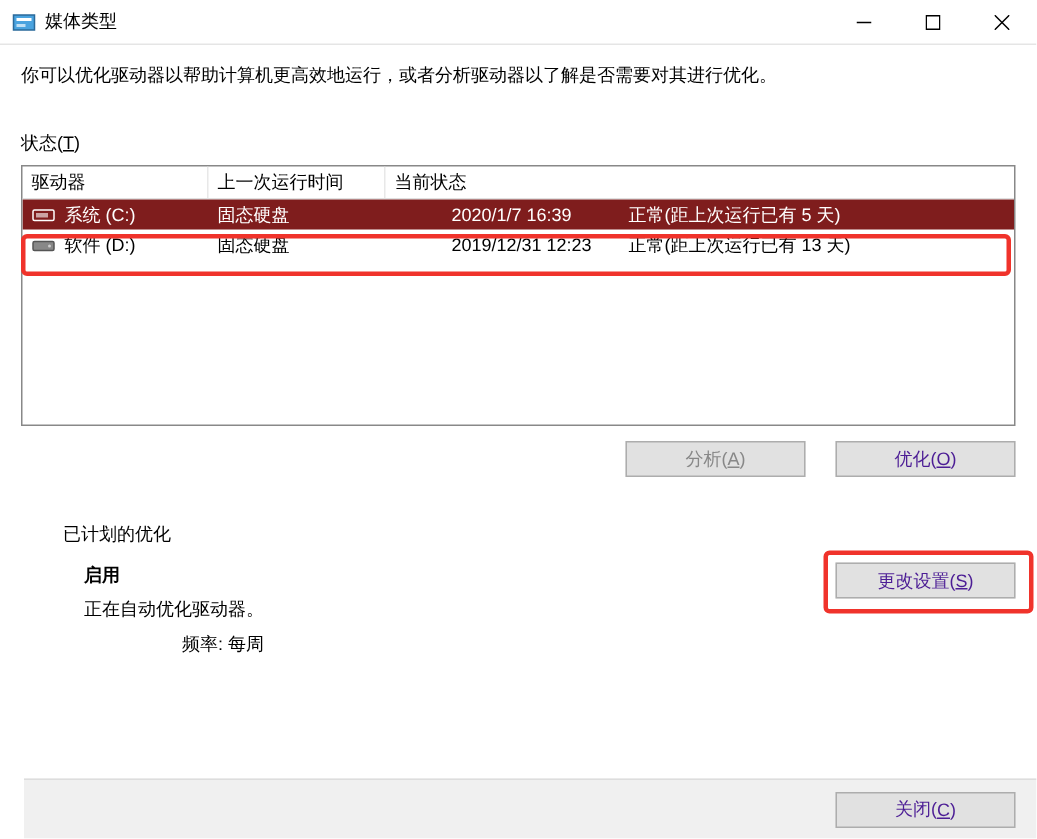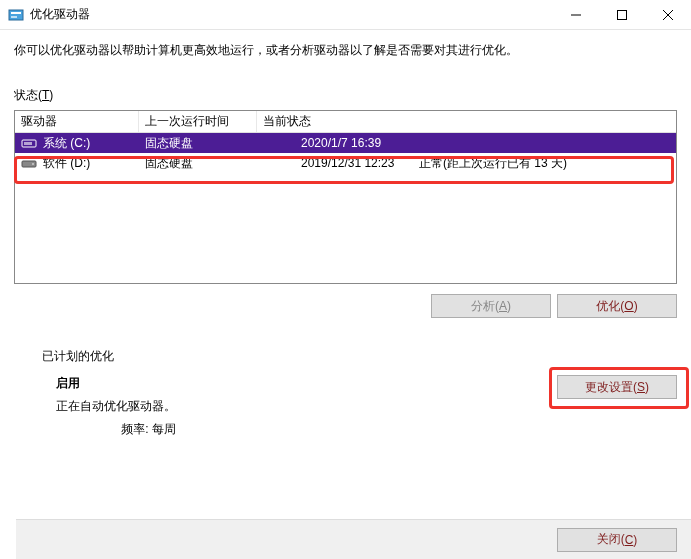--- a/index.html
+++ b/index.html
@@ -79,21 +79,21 @@
   .col-status { flex: 1; border-right: none; }
   .drives-body { }
   .drive-row {
     display: flex;
     height: 20px;
     align-items: center;
     font-size: 12px;
     color: #000;
   }
   .drive-row.selected {
-    background: #4c1d95;
+    background: #7f1d1d;
     color: #fff;
   }
   .dr-cell {
     display: flex;
     align-items: center;
     padding-left: 6px;
     height: 100%;
   }
   .drive-icon {
     width: 16px; height: 14px;
@@ -106,34 +106,34 @@
     border-radius: 4px;
     left: 14px;
     top: 156px;
     width: 660px;
     height: 28px;
     pointer-events: none;
   }
   .action-buttons-row {
     display: flex;
     justify-content: flex-end;
-    gap: 6px;
+    gap: 20px;
     margin-top: 10px;
   }
   .btn {
     width: 120px;
     height: 24px;
     border: 1px solid #adadad;
     background: #e1e1e1;
     font-size: 12px;
     display: flex;
     align-items: center;
     justify-content: center;
     cursor: pointer;
-    color: #7f1d1d;
+    color: #4c1d95;
   }
   .btn.disabled {
     color: #888;
     cursor: default;
   }
   .sched-section {
     margin-top: 30px;
     margin-left: 28px;
   }
   .sched-label { font-size: 12px; margin-bottom: 10px; }
@@ -181,21 +181,21 @@
 <body>
 
 <div class="titlebar">
   <span class="titlebar-icon">
     <svg width="16" height="16" viewBox="0 0 16 16">
       <rect x="1" y="3" width="14" height="10" fill="#4aa3df" stroke="#2a6a9a"></rect>
       <rect x="3" y="5" width="10" height="2" fill="#fff"></rect>
       <rect x="3" y="9" width="6" height="2" fill="#c0e0f5"></rect>
     </svg>
   </span>
-  <span class="titlebar-title">优化驱动器</span>
+  <span class="titlebar-title">媒体类型</span>
   <div class="window-controls">
     <div class="win-btn">
       <svg width="10" height="10" viewBox="0 0 10 10">
           <rect x="0" y="4.5" width="10" height="1" fill="#000"></rect>
         </svg>
     </div>
     <div class="win-btn">
       <svg width="10" height="10" viewBox="0 0 10 10">
           <rect x="0.5" y="0.5" width="9" height="9" fill="none" stroke="#000"></rect>
         </svg>
@@ -228,20 +228,21 @@
             <span class="drive-icon">
               <svg width="16" height="14" viewBox="0 0 16 14">
                 <rect x="1" y="4" width="14" height="7" rx="1" fill="none" stroke="#fff"></rect>
                 <rect x="3" y="6" width="8" height="3" fill="#fff" opacity="0.6"></rect>
               </svg>
             </span>
             <span>系统 (C:)</span>
           </div>
           <div class="dr-cell col-media">固态硬盘</div>
           <div class="dr-cell col-last">2020/1/7 16:39</div>
+          <div class="dr-cell col-status">正常(距上次运行已有 5 天)</div>
         </div>
         <div class="drive-row">
           <div class="dr-cell col-drive">
             <span class="drive-icon">
               <svg width="16" height="14" viewBox="0 0 16 14">
                 <rect x="1" y="5" width="14" height="6" rx="1" fill="#888" stroke="#555"></rect>
                 <circle cx="12" cy="8" r="1" fill="#ccc"></circle>
               </svg>
             </span>
             <span>软件 (D:)</span>

